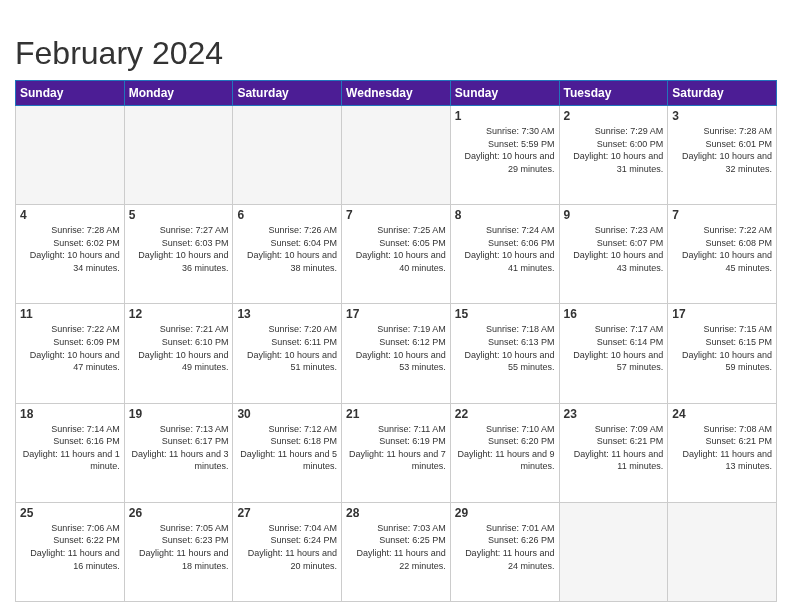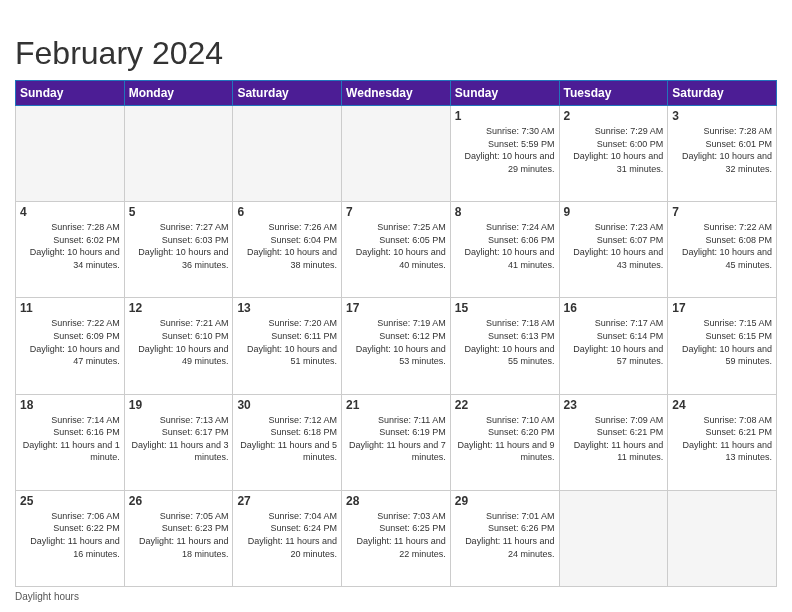--- a/index.html
+++ b/index.html
@@ -251,14 +251,13 @@
           <td>
             <div class="day-number">29</div>
             <div class="day-info">Sunrise: 7:01 AM<br>Sunset: 6:26 PM<br>Daylight: 11 hours and 24 minutes.</div>
           </td>
           <td class="empty"></td>
           <td class="empty"></td>
         </tr>
       </tbody>
   </table>
 
-  <div class="footer-note">Daylight hours</div>
 </div>
 
 </body></html>

